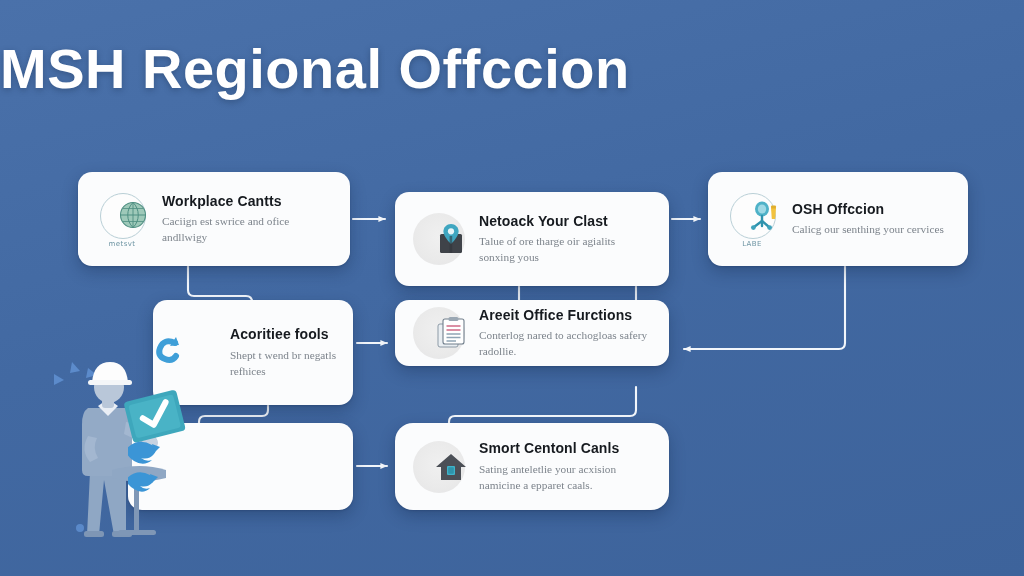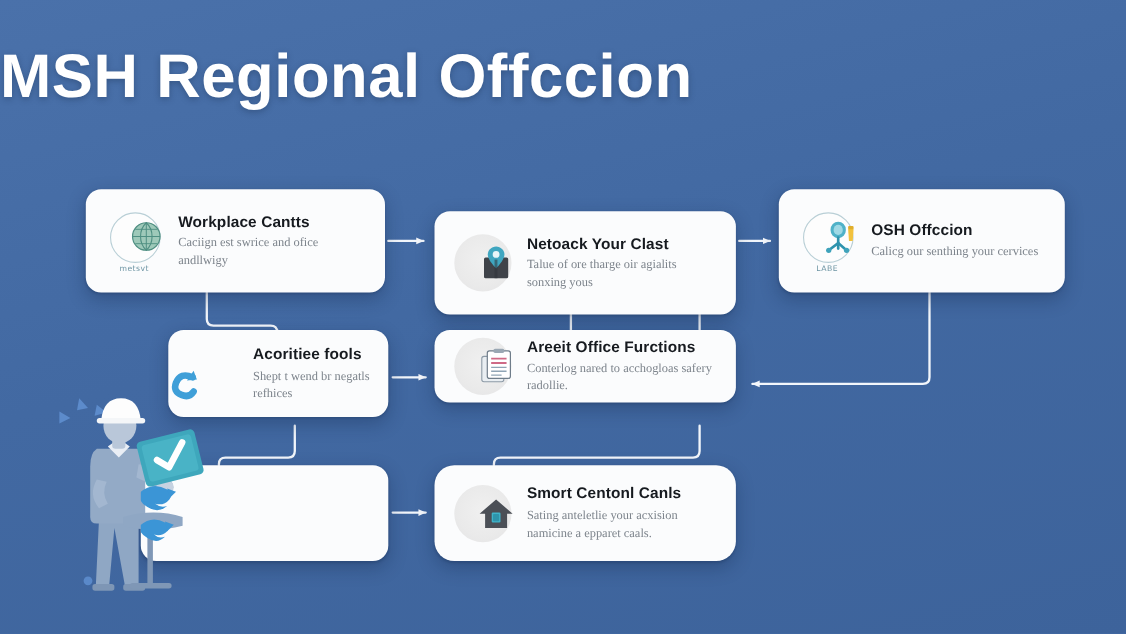--- a/index.html
+++ b/index.html
@@ -62,21 +62,21 @@
     font-size:11.3px;
     color:#7d848c;
     line-height:1.42;
     font-family:Liberation Serif, serif;
   }
 
   
   #card-workplace     {left:78px; top:172px; width:272px; height:94px;}
   #card-network       {left:395px;top:172px; width:274px; height:94px;margin-top:20px;}
   #card-osh           {left:708px;top:172px; width:260px; height:94px;}
-  #card-accountability{left:153px;top:300px; width:200px; height:79px;padding-left:41px;}
+  #card-accountability{left:153px;top:300px; width:200px; height:105px;padding-left:41px;}
   #card-audit         {left:395px;top:300px; width:274px; height:66px;}
   #card-negotiation   {left:128px;top:423px; width:225px; height:87px;}
   #card-smartcontrol  {left:395px;top:423px; width:274px; height:87px;border-radius:18px;}
 
   
   .plate{
     position:absolute;inset:2px;
     border-radius:50%;
     background:radial-gradient(circle at 50% 45%, #f0f0f0 0%, #eaeaea 60%, #e4e4e5 100%);
   }

